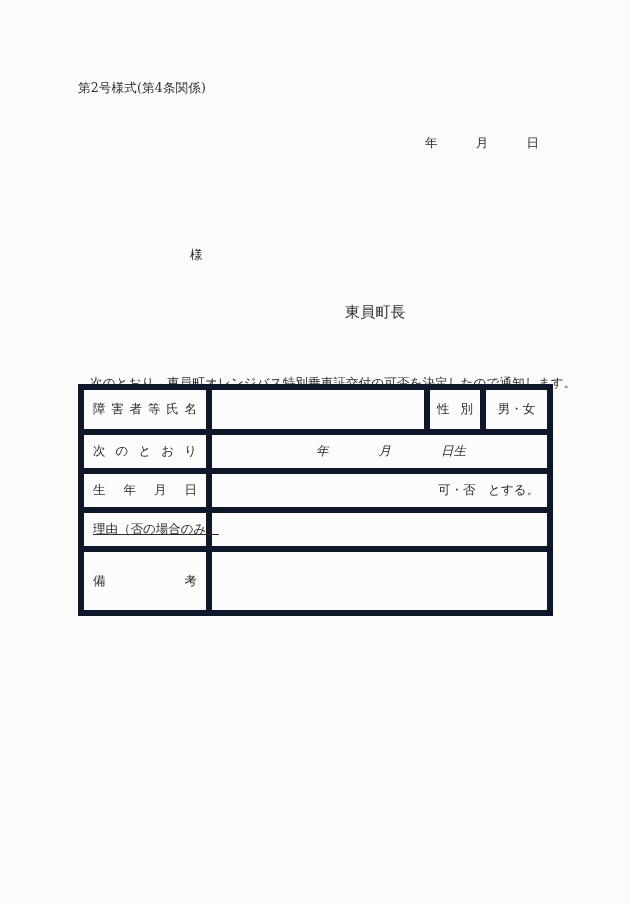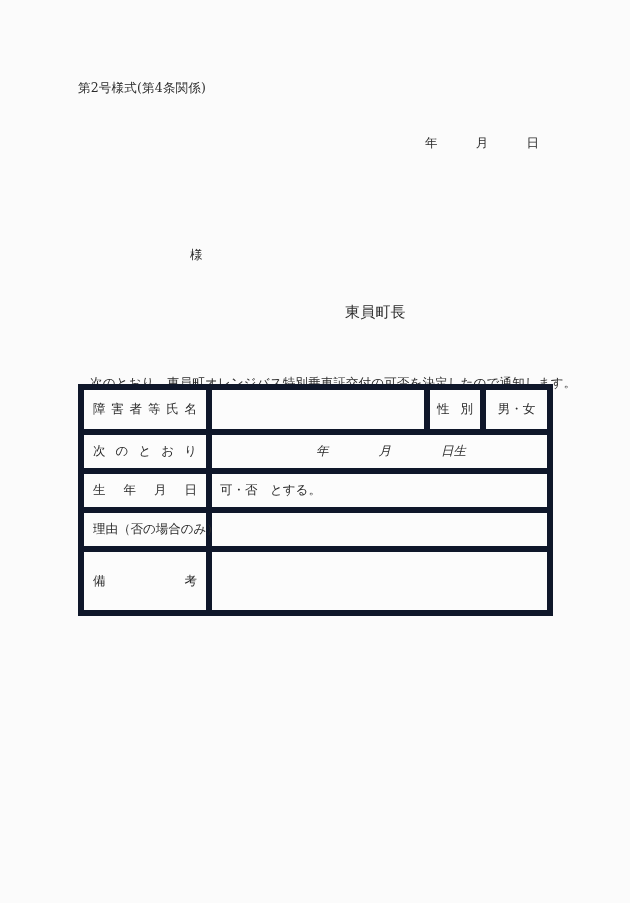--- a/index.html
+++ b/index.html
@@ -109,27 +109,28 @@
     height: 39px;
     text-align: justify;
     text-align-last: justify;
     padding: 0 9px !important;
     box-sizing: border-box;
     white-space: nowrap;
   }
   .lbl-plain {
     text-align: left;
     text-align-last: left;
+    text-decoration: underline;
   }
   .val {
     padding: 0 8px !important;
     box-sizing: border-box;
   }
   .val-center {
-    text-align: left;
+    text-align: right;
   }
   .val-blank {
   }
   .sex-lbl {
     width: 56px;
     text-align: justify;
     text-align-last: justify;
     padding: 0 7px !important;
     box-sizing: border-box;
     white-space: nowrap;

